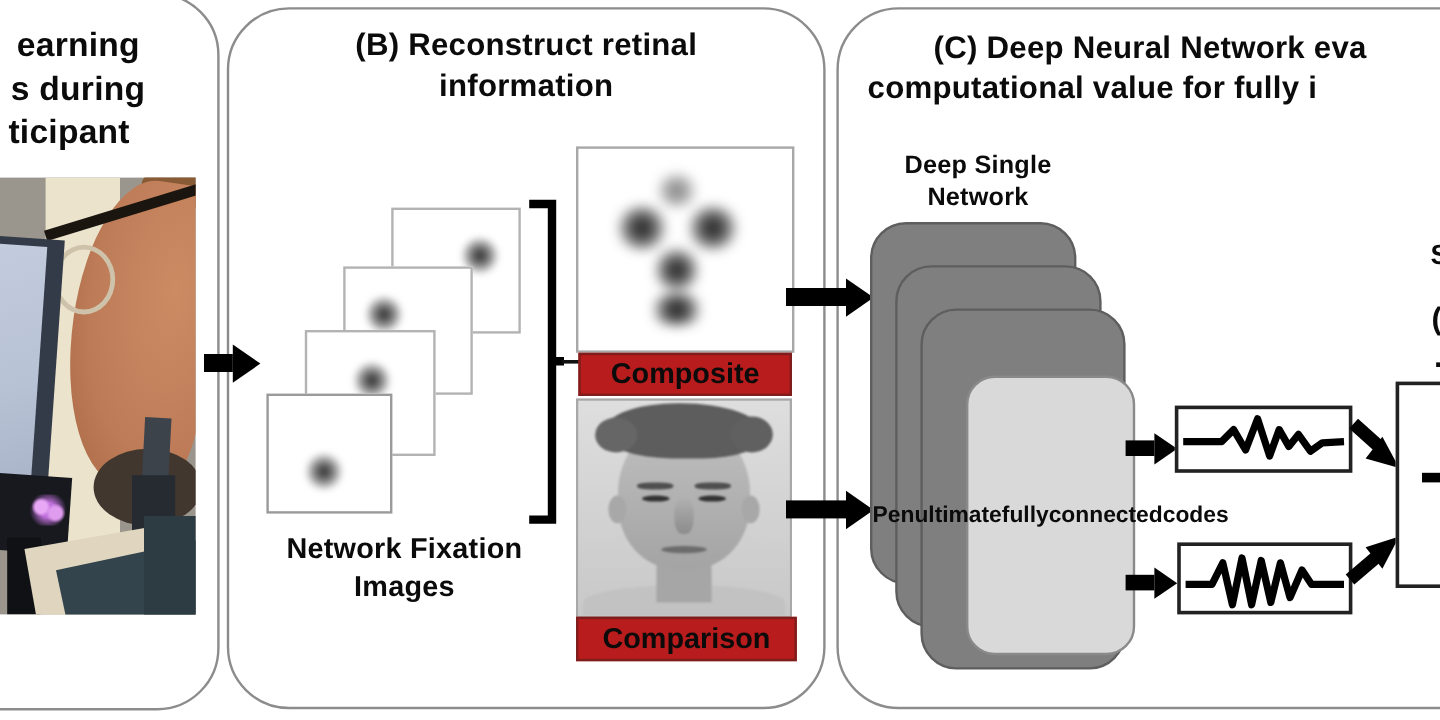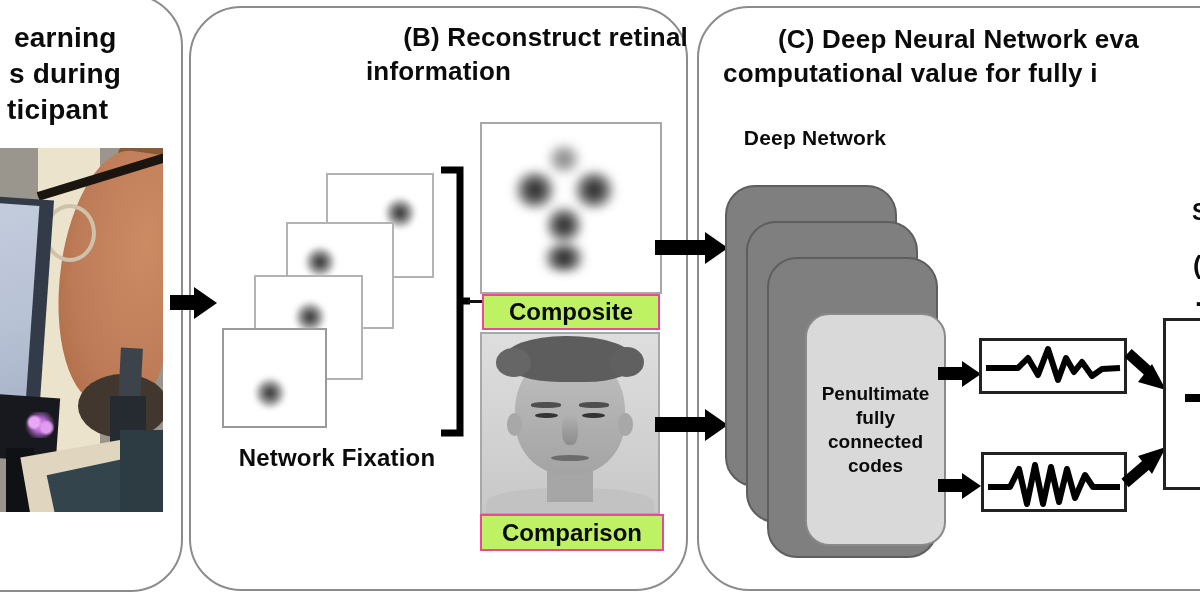--- a/index.html
+++ b/index.html
@@ -16,21 +16,21 @@
   #stage{
     position:relative;width:1200px;height:600px;overflow:hidden;background:#fff;
     font-family:"Liberation Sans","DejaVu Sans",sans-serif;color:var(--ink);
   }
   .panel{
     position:absolute;background:#fff;border:2px solid var(--panel-border);
     border-radius:52px;box-sizing:border-box;
   }
   .title-line{position:absolute;font-weight:bold;white-space:nowrap;letter-spacing:.2px;}
   .lblbox{
-    position:absolute;background:#bef264;border:2px solid #ec4899;box-sizing:border-box;
+    position:absolute;background:#b91c1c;border:2px solid #7f1d1d;box-sizing:border-box;
     display:flex;align-items:center;justify-content:center;font-weight:bold;
   }
   .imgbox{position:absolute;background:#fff;border:2px solid #a8a8a8;box-sizing:border-box;overflow:hidden;}
   
   .arrow-r{position:absolute;height:15px;background:#000;}
   .arrow-r::after{
     content:"";position:absolute;right:-23px;top:50%;transform:translateY(-50%);
     border-left:23px solid #000;border-top:16px solid transparent;border-bottom:16px solid transparent;
   }
   .arrow-r.sm{height:13px;}
@@ -42,21 +42,21 @@
     background:radial-gradient(circle,rgba(15,15,15,.9) 0%,rgba(40,40,40,.55) 38%,rgba(255,255,255,0) 72%);
     filter:blur(2.5px);
   }
   
   .blob{position:absolute;transform:translate(-50%,-50%);border-radius:50%;
     background:radial-gradient(circle,rgba(5,5,5,.95) 0%,rgba(30,30,30,.6) 45%,rgba(255,255,255,0) 72%);}
   
   .dnn-card{position:absolute;background:var(--dnn-card);border:2px solid var(--dnn-card-border);border-radius:30px;box-sizing:border-box;}
   .penult{
     position:absolute;background:var(--penultimate-fill);border:2px solid #8a8a8a;border-radius:24px;
-    box-sizing:border-box;display:flex;flex-direction:column;align-items:center;justify-content:center;
+    box-sizing:border-box;display:flex;flex-direction:row;align-items:center;justify-content:center;
     font-weight:bold;font-size:19px;line-height:24px;text-align:center;
   }
   .idbox{position:absolute;background:#fff;border:3px solid #222;box-sizing:border-box;}
   .finalbox{position:absolute;background:#fff;border:3px solid #222;box-sizing:border-box;}
   .frag{position:absolute;font-weight:bold;white-space:nowrap;}
   svg{position:absolute;overflow:visible;}
   .photo-part{position:absolute;}
 </style>
 </head>
 <body>
@@ -85,37 +85,38 @@
     <div class="photo-part" style="left:118px;top:200px;width:22px;height:112px;background:#3d434b;transform:rotate(3deg);"></div>
     <div class="photo-part" style="left:110px;top:248px;width:36px;height:74px;background:#262b31;"></div>
     <div class="photo-part" style="left:6px;top:300px;width:28px;height:64px;background:#101114;"></div>
     <div class="photo-part" style="left:26px;top:300px;width:104px;height:74px;background:#e0d6bf;transform:rotate(-10deg);"></div>
     <div class="photo-part" style="left:52px;top:314px;width:120px;height:64px;background:#33444d;transform:rotate(-12deg);"></div>
     <div class="photo-part" style="left:120px;top:282px;width:56px;height:92px;background:#2c3b44;"></div>
   </div>
 
   <div class="arrow-r" style="left:170px;top:295px;width:24px;"></div>
 
-  <div class="title-line" style="left:189px;top:22px;width:499px;text-align:right;font-size:26px;">(B) Reconstruct retinal</div>
+  <div class="title-line" style="left:189px;top:22px;width:499px;text-align:center;font-size:26px;">(B) Reconstruct retinal</div>
   <div class="title-line" style="left:189px;top:56px;width:499px;text-align:center;font-size:26px;">information</div>
 
   <div class="fixsq" style="left:326px;top:173px;width:108px;height:105px;">
     <div class="fixdot" style="left:56px;top:22px;"></div>
   </div>
   <div class="fixsq" style="left:286px;top:222px;width:108px;height:107px;">
     <div class="fixdot" style="left:16px;top:22px;"></div>
   </div>
   <div class="fixsq" style="left:254px;top:275px;width:109px;height:105px;">
     <div class="fixdot" style="left:38px;top:24px;"></div>
   </div>
   <div class="fixsq" style="left:222px;top:328px;width:105px;height:100px;border-color:#9a9a9a;">
     <div class="fixdot" style="left:30px;top:47px;"></div>
   </div>
 
   <div class="title-line" style="left:224px;top:444px;width:226px;text-align:center;font-size:24px;">Network Fixation</div>
+  <div class="title-line" style="left:224px;top:476px;width:226px;text-align:center;font-size:24px;">Images</div>
 
   <svg style="left:433px;top:165px;" width="40" height="278" viewBox="0 0 40 278">
     <path d="M8,5 H27 V268 H8 M27,136 H37" stroke="#000" stroke-width="7" fill="none"></path>
   </svg>
   <div style="position:absolute;left:468px;top:300px;width:15px;height:3px;background:#111;"></div>
 
   <div class="imgbox" style="left:480px;top:122px;width:182px;height:172px;">
     <div style="position:absolute;inset:0;filter:blur(5px);">
       <div class="blob" style="left:46%;top:21%;width:38px;height:28px;opacity:.55;"></div>
       <div class="blob" style="left:30%;top:39%;width:46px;height:38px;"></div>
@@ -145,21 +146,22 @@
     </div>
   </div>
   <div class="lblbox" style="left:480px;top:514px;width:184px;height:37px;font-size:24px;">Comparison</div>
 
   <div class="arrow-r" style="left:655px;top:240px;width:50px;"></div>
   <div class="arrow-r" style="left:655px;top:417px;width:50px;"></div>
 
   <div class="title-line" style="left:778px;top:24px;font-size:26px;">(C) Deep Neural Network eva</div>
   <div class="title-line" style="left:723px;top:58px;font-size:26px;">computational value for fully i</div>
 
-  <div class="title-line" style="left:726px;top:126px;width:178px;text-align:center;font-size:21px;">Deep Network</div>
+  <div class="title-line" style="left:726px;top:126px;width:178px;text-align:center;font-size:21px;">Deep Single</div>
+  <div class="title-line" style="left:726px;top:153px;width:178px;text-align:center;font-size:21px;">Network</div>
 
   <div class="dnn-card" style="left:725px;top:185px;width:172px;height:302px;"></div>
   <div class="dnn-card" style="left:746px;top:221px;width:172px;height:302px;"></div>
   <div class="dnn-card" style="left:767px;top:257px;width:171px;height:301px;"></div>
   <div class="penult" style="left:805px;top:313px;width:141px;height:233px;">
     <span>Penultimate</span>
     <span>fully</span>
     <span>connected</span>
     <span>codes</span>
   </div>

